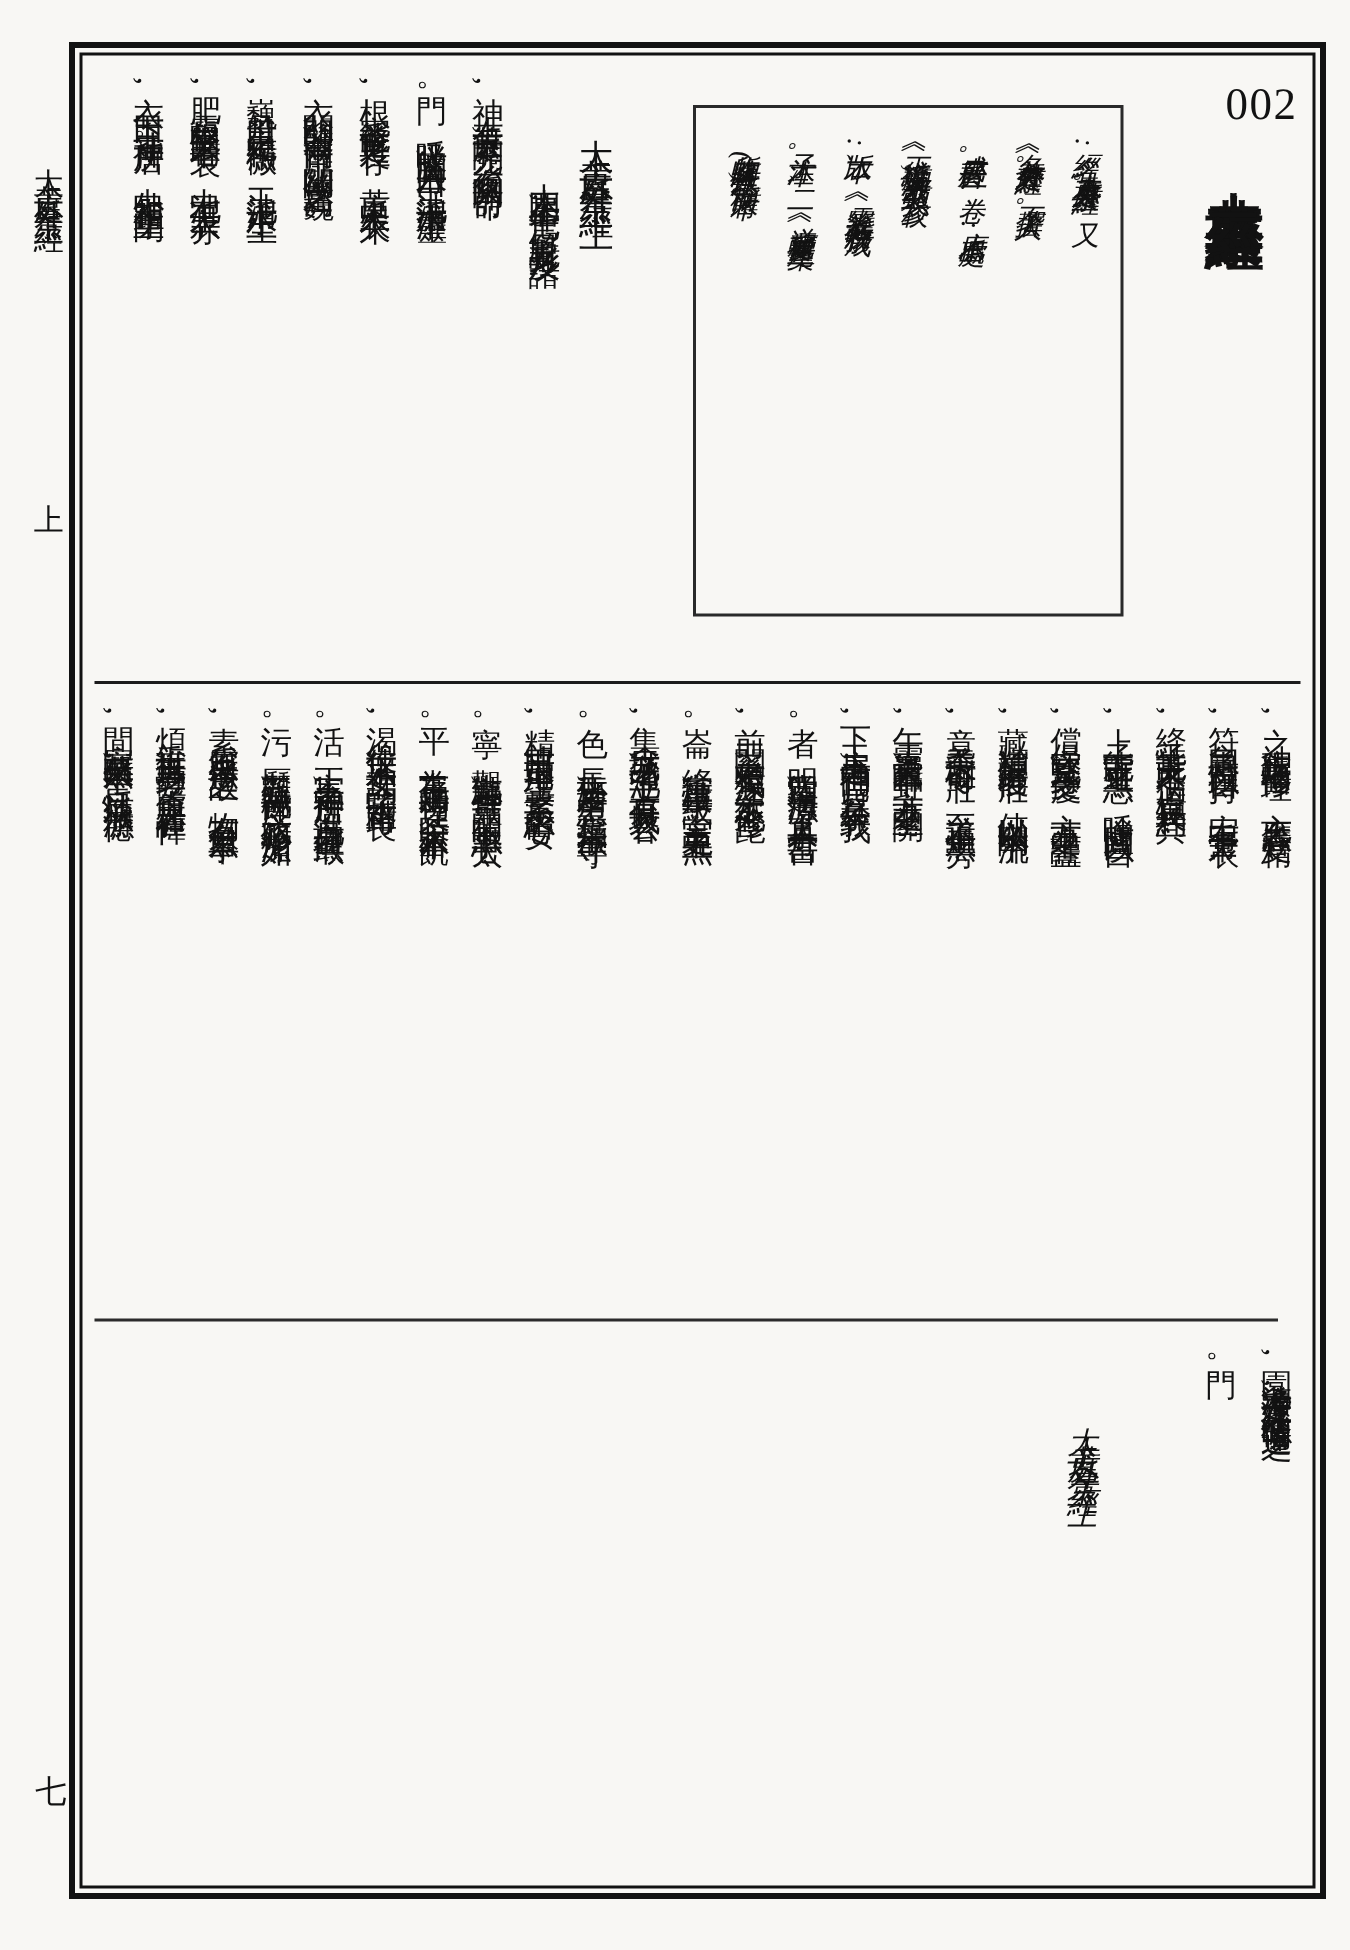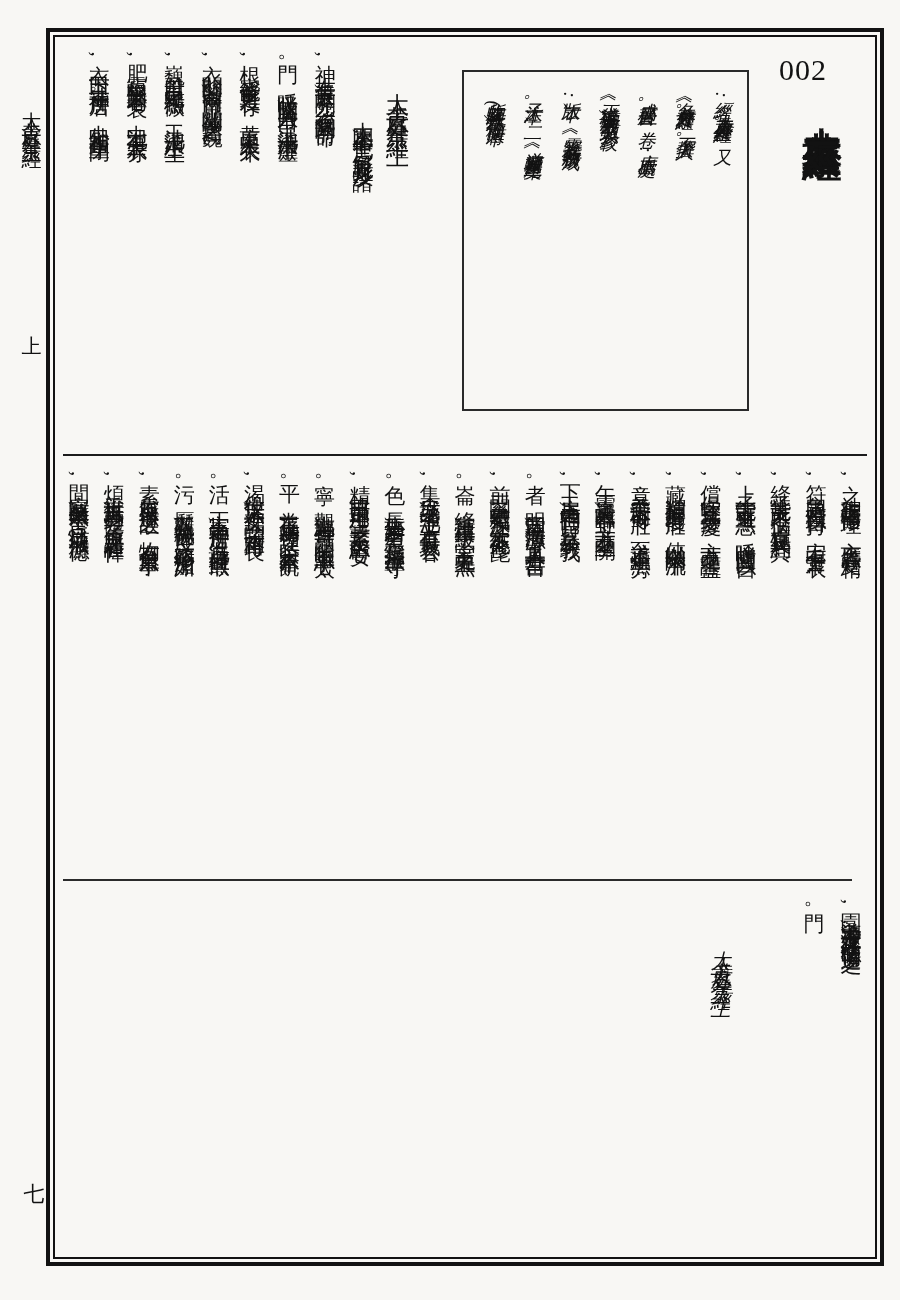--- a/index.html
+++ b/index.html
@@ -18,21 +18,21 @@
   .spine-title  { position:absolute; left:8px;  top:96px;   font-size:20px; letter-spacing:5.5px; width:38px; }
   .spine-volume { position:absolute; left:8px;  top:320px;  font-size:20px; width:38px; }
   .page-number  { position:absolute; left:10px; top:1166px; font-size:21px; width:38px; }
 
   
   .frame-outer { position:absolute; left:46px; top:28px; width:838px; height:1238px; border:4px solid var(--ink); }
   .frame-inner { position:absolute; inset:3px; border:2px solid var(--ink); }
   .content     { position:absolute; inset:6px 8px; }
 
   
-  .header-group { position:absolute; top:10px; right:2px; width:86px; text-align:left; }
+  .header-group { position:absolute; top:10px; right:2px; width:86px; text-align:right; }
   .doc-number   { font-size:30px; letter-spacing:1px; line-height:1.1; }
   .main-title   { writing-mode:vertical-rl; text-orientation:mixed; margin:10px auto 0;
                   font-size:39px; font-weight:bold; letter-spacing:2.5px; }
 
   .info-box { position:absolute; left:399px; top:27px; width:287px; height:341px;
               border:2px solid #2a2a2a; padding:16px 12px 10px 6px; }
   .info-cols { width:100%; height:100%; writing-mode:vertical-rl; text-orientation:mixed; }
   .info-cols .col { width:38px; font-size:18.5px; letter-spacing:1.8px; font-style:italic; }
 
   .section-title { position:absolute; left:302px; top:32px; width:48px;

